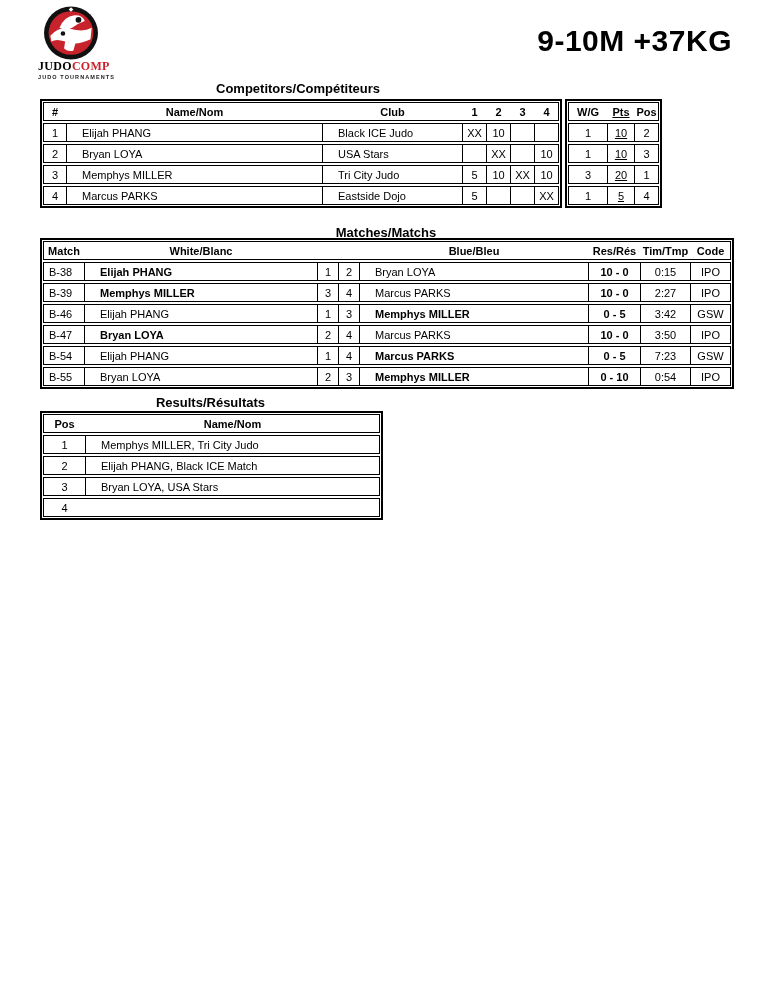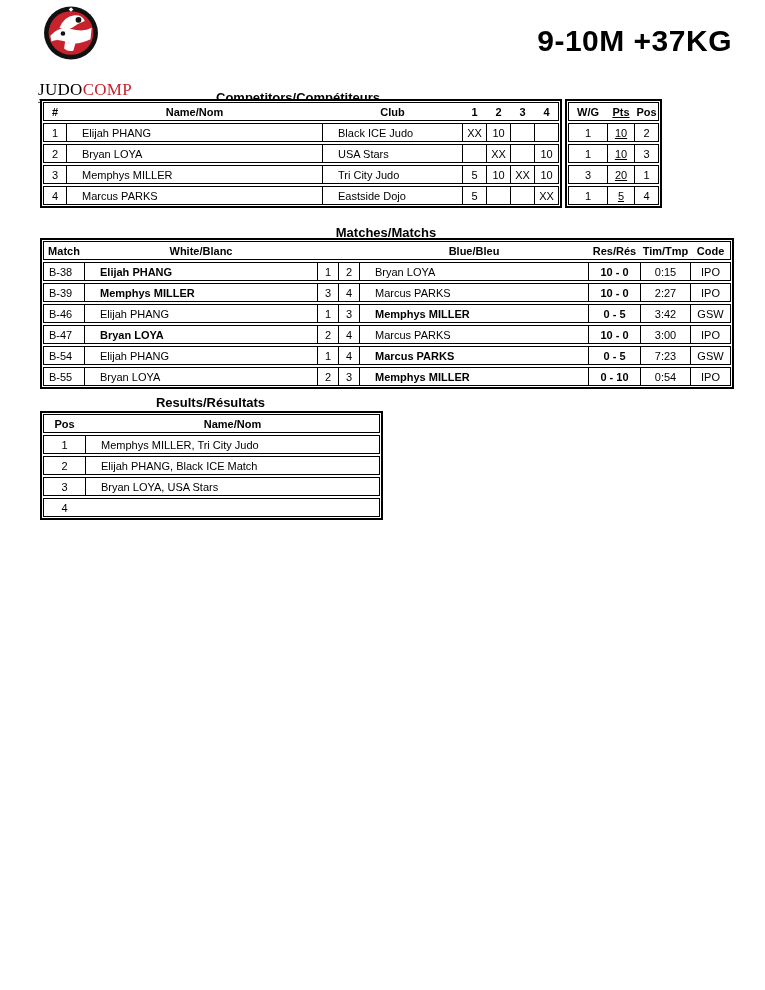--- a/index.html
+++ b/index.html
@@ -4,22 +4,22 @@
 <style>
   html,body{margin:0;padding:0;}
   body{
     width:765px;height:990px;background:#ffffff;position:relative;
     font-family:"Liberation Sans","DejaVu Sans",sans-serif;color:#000;
     overflow:hidden;
   }
   
   .logo{position:absolute;left:38px;top:6px;width:66px;text-align:center;}
   .logo svg{display:block;margin:0 auto;}
-  .wordmark{font-family:"Liberation Serif","DejaVu Serif",serif;font-weight:normal;
-    font-size:17px;letter-spacing:.3px;line-height:12px;white-space:nowrap;margin-top:24px;}
+  .wordmark{font-family:"Liberation Serif","DejaVu Serif",serif;font-weight:bold;
+    font-size:12px;letter-spacing:.3px;line-height:12px;white-space:nowrap;}
   .wordmark .accent{color:var(--accent);}
   .tagline{font-size:5.5px;font-weight:bold;letter-spacing:1.1px;color:#1a1a1a;margin-top:2px;white-space:nowrap;}
   .cat-title{position:absolute;top:24px;right:33px;font-size:30px;font-weight:bold;letter-spacing:.5px;}
   
   .sec-title{position:absolute;font-size:13px;font-weight:bold;text-align:center;}
   
   .tbl{border:2px solid #000;background:#fff;padding:1px;display:flex;
     flex-direction:column;gap:2px;box-sizing:border-box;}
   .trow{display:flex;border:1px solid #000;background:#fff;align-items:stretch;}
   .trow.hd{font-weight:bold;}
@@ -59,21 +59,21 @@
       <circle cx="36" cy="48" r="4" fill="#111111"></circle>
       <path d="M46 6 l4 -4 4 4 -4 4 Z" fill="#ffffff"></path>
     </svg>
   </span>
   <div class="wordmark"><span>JUDO</span><span class="accent">COMP</span></div>
   <div class="tagline">JUDO TOURNAMENTS</div>
 </div>
 
 <div class="cat-title">9-10M +37KG</div>
 
-<div class="sec-title" style="left:40px;top:81px;width:516px;margin-top:9px;">Competitors/Compétiteurs</div>
+<div class="sec-title" style="left:40px;top:81px;width:516px;">Competitors/Compétiteurs</div>
 
 <div class="comp-wrap">
   <div class="tbl">
     <div class="trow hd">
       <div class="c w-num">#</div>
       <div class="c w-name">Name/Nom</div>
       <div class="c w-club">Club</div>
       <div class="c w-r">1</div>
       <div class="c w-r">2</div>
       <div class="c w-r">3</div>
@@ -202,21 +202,21 @@
         <div class="c w-code">GSW</div>
       </div>
 
       <div class="trow">
         <div class="c w-match mid">B-47</div>
         <div class="c w-white left bold">Bryan LOYA</div>
         <div class="c w-n">2</div>
         <div class="c w-n">4</div>
         <div class="c w-blue left">Marcus PARKS</div>
         <div class="c w-res res">10 - 0</div>
-        <div class="c w-tim">3:00</div>
+        <div class="c w-tim">3:50</div>
         <div class="c w-code">IPO</div>
       </div>
 
       <div class="trow">
         <div class="c w-match mid">B-54</div>
         <div class="c w-white left">Elijah PHANG</div>
         <div class="c w-n">1</div>
         <div class="c w-n">4</div>
         <div class="c w-blue left bold">Marcus PARKS</div>
         <div class="c w-res res">0 - 5</div>

